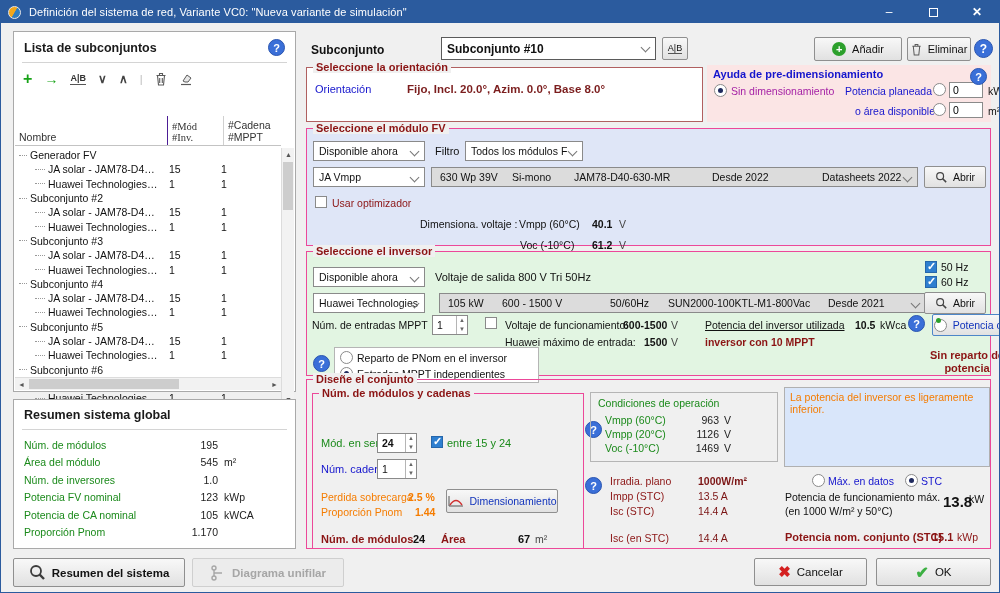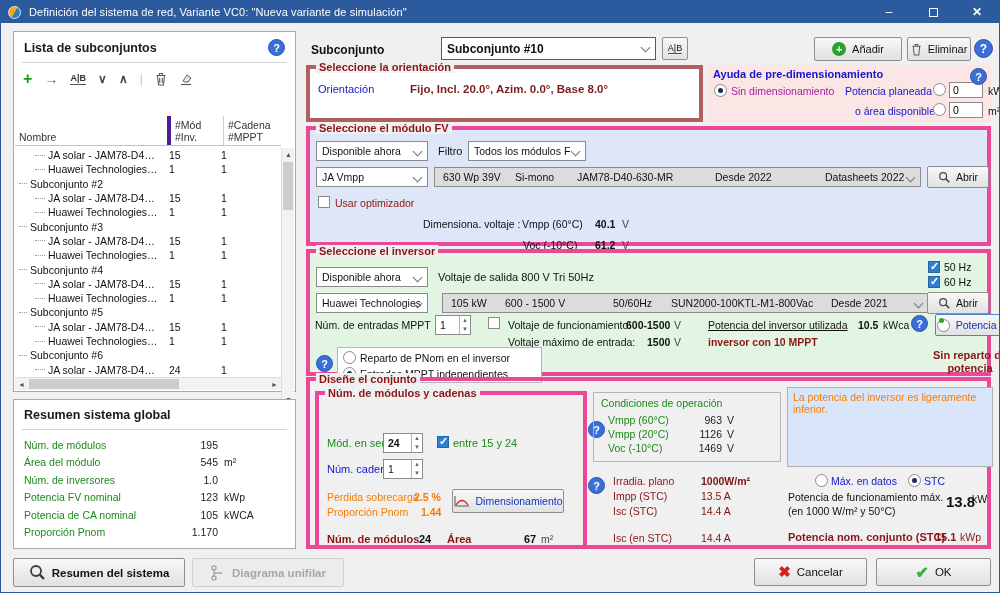--- a/index.html
+++ b/index.html
@@ -37,30 +37,30 @@
   .cb.on { background:#2e7fd0; border-color:#2566ab; }
   .cb.on::after { content:"✓"; position:absolute; left:1px; top:-2px; color:#fff; font-size:11px; font-weight:bold; }
   .rd { position:absolute; width:13px; height:13px; border-radius:50%; background:#fff; border:1px solid #8a8a8a; }
   .rd.on::after { content:""; position:absolute; left:3px; top:3px; width:5px; height:5px; border-radius:50%; background:#1f2a5e; }
   .rd.green::after { background:#2ca02c; }
   .inp { position:absolute; background:#fff; border:1px solid #8a8a8a; font-size:10.5px; padding:1px 3px; height:16px; }
   .spin { position:absolute; background:#fff; border:1px solid #8a8a8a; height:20px; display:flex; align-items:center; }
   .spin .val { flex:1; padding-left:4px; font-size:10.5px; }
   .spin .arrows { width:11px; height:100%; border-left:1px solid #b5b5b5; display:flex; flex-direction:column; }
   .spin .arrows span { flex:1; font-size:6px; color:#666; text-align:center; line-height:9px; }
-  fieldset.box { position:absolute; border:4px solid #ec4899; padding:0; margin:0; min-width:0; }
+  fieldset.box { position:absolute; border:1px solid #ec4899; padding:0; margin:0; min-width:0; }
   fieldset.box > legend { font-weight:bold; font-size:11px; color:#8b1414; padding:0 3px; margin-left:6px; background:#f0f0f0; }
   
   .c-green { color:#1b8a1b; } .c-blue { color:#1515cd; } .c-maroon { color:#8b1414; }
   .c-orange { color:#f57c00; } .c-magenta { color:#a522a5; } .bold { font-weight:bold; }
   
   .tb-icon { display:inline-block; text-align:center; margin-right:9px; font-weight:bold; vertical-align:middle; }
   .list-header { position:absolute; left:1px; right:14px; top:84px; height:30px; border-bottom:1px solid #c3c3c3; display:flex; font-size:10.5px; color:#333; }
   .list-header .hc { padding:2px 4px; display:flex; flex-direction:column; justify-content:flex-end; }
-  .hc.c1 { width:152px; } .hc.c2 { width:56px; border-left:4px solid #4c1d95; } .hc.c3 { width:58px; border-left:1px solid #d0d0d0; }
+  .hc.c1 { width:152px; } .hc.c2 { width:56px; border-left:1px solid #4c1d95;font-family:Liberation Serif, serif; } .hc.c3 { width:58px; border-left:1px solid #d0d0d0; }
   .tree { position:absolute; left:2px; right:15px; top:116px; height:258px; overflow:hidden; }
   .tree-row { display:flex; align-items:center; height:14.3px; font-size:10.5px; white-space:nowrap; }
   .tree-row .guide { display:inline-block; border-bottom:1px dotted #999; height:1px; }
   .tree-row.lv0 .guide { width:8px; margin:0 3px 0 3px; }
   .tree-row.lv1 .guide { width:10px; margin:0 3px 0 19px; }
   .tree-row .tname { width:127px; overflow:hidden; text-overflow:ellipsis; }
   .tree-row.lv1 .tname { width:111px; }
   .tree-row .tmod { width:52px; padding-left:10px; } .tree-row .tcad { width:40px; padding-left:10px; }
   .sbar-v { position:absolute; right:1px; top:116px; width:13px; height:258px; background:#f2f2f2; border-left:1px solid #dcdcdc; }
   .sbar-h { position:absolute; left:1px; right:14px; bottom:1px; height:13px; background:#f2f2f2; border-top:1px solid #dcdcdc; }
@@ -130,20 +130,26 @@
     <div class="hc c2">
         <span>#Mód</span>
         <span>#Inv.</span>
       </div>
     <div class="hc c3">
         <span>#Cadena</span>
         <span>#MPPT</span>
       </div>
   </div>
   <div class="tree">
+      <div class="tree-row lv0">
+        <span class="guide"></span>
+        <span class="tname">Generador FV</span>
+        <span class="tmod"></span>
+        <span class="tcad"></span>
+      </div>
       <div class="tree-row lv1">
         <span class="guide"></span>
         <span class="tname">JA solar - JAM78-D40-630-MR</span>
         <span class="tmod">15</span>
         <span class="tcad">1</span>
       </div>
       <div class="tree-row lv1">
         <span class="guide"></span>
         <span class="tname">Huawei Technologies - SUN2...</span>
         <span class="tmod">1</span>
@@ -428,21 +434,21 @@
   <span class="abs" style="left:398px; top:62px; font-size:10.5px;text-decoration:underline;">Potencia del inversor utilizada</span>
   <span class="abs bold" style="left:548px; top:62px; font-size:10.5px;">10.5</span>
   <span class="abs" style="left:573px; top:62px; font-size:10.5px;">kWca</span>
   <div class="help" style="left:601px; top:58px;">
       <span>?</span>
     </div>
   <div class="btn" style="left:625px; top:57px; width:118px; height:22px; font-size:10.5px; border:1px solid #4d86c8; color:#1133bb; left:625px; width:118px;">
     <span class="rd green on" style="position:static; flex:0 0 auto;"></span>
     <span>Potencia compartida</span>
   </div>
-  <span class="abs" style="left:198px; top:79px; font-size:10.5px;">Voltaje máximo de entrada:</span>
+  <span class="abs" style="left:198px; top:79px; font-size:10.5px;">Huawei máximo de entrada:</span>
   <span class="abs bold" style="left:337px; top:79px; font-size:10.5px;">1500</span>
   <span class="abs" style="left:364px; top:79px; font-size:10.5px; color:#444;">V</span>
   <span class="abs bold c-maroon" style="left:398px; top:79px; font-size:10.5px;">inversor con 10 MPPT</span>
   <div class="help" style="left:6px; top:98px;">
       <span>?</span>
     </div>
   <div class="abs" style="left:27px; top:90px; width:205px; height:36px; background:#fff; border:1px solid #b5b5b5;">
     <span class="rd" style="left:5px; top:3px;"></span>
     <span class="abs" style="left:22px; top:4px; font-size:10.5px;">Reparto de PNom en el inversor</span>
     <span class="rd on" style="left:5px; top:19px;"></span>

